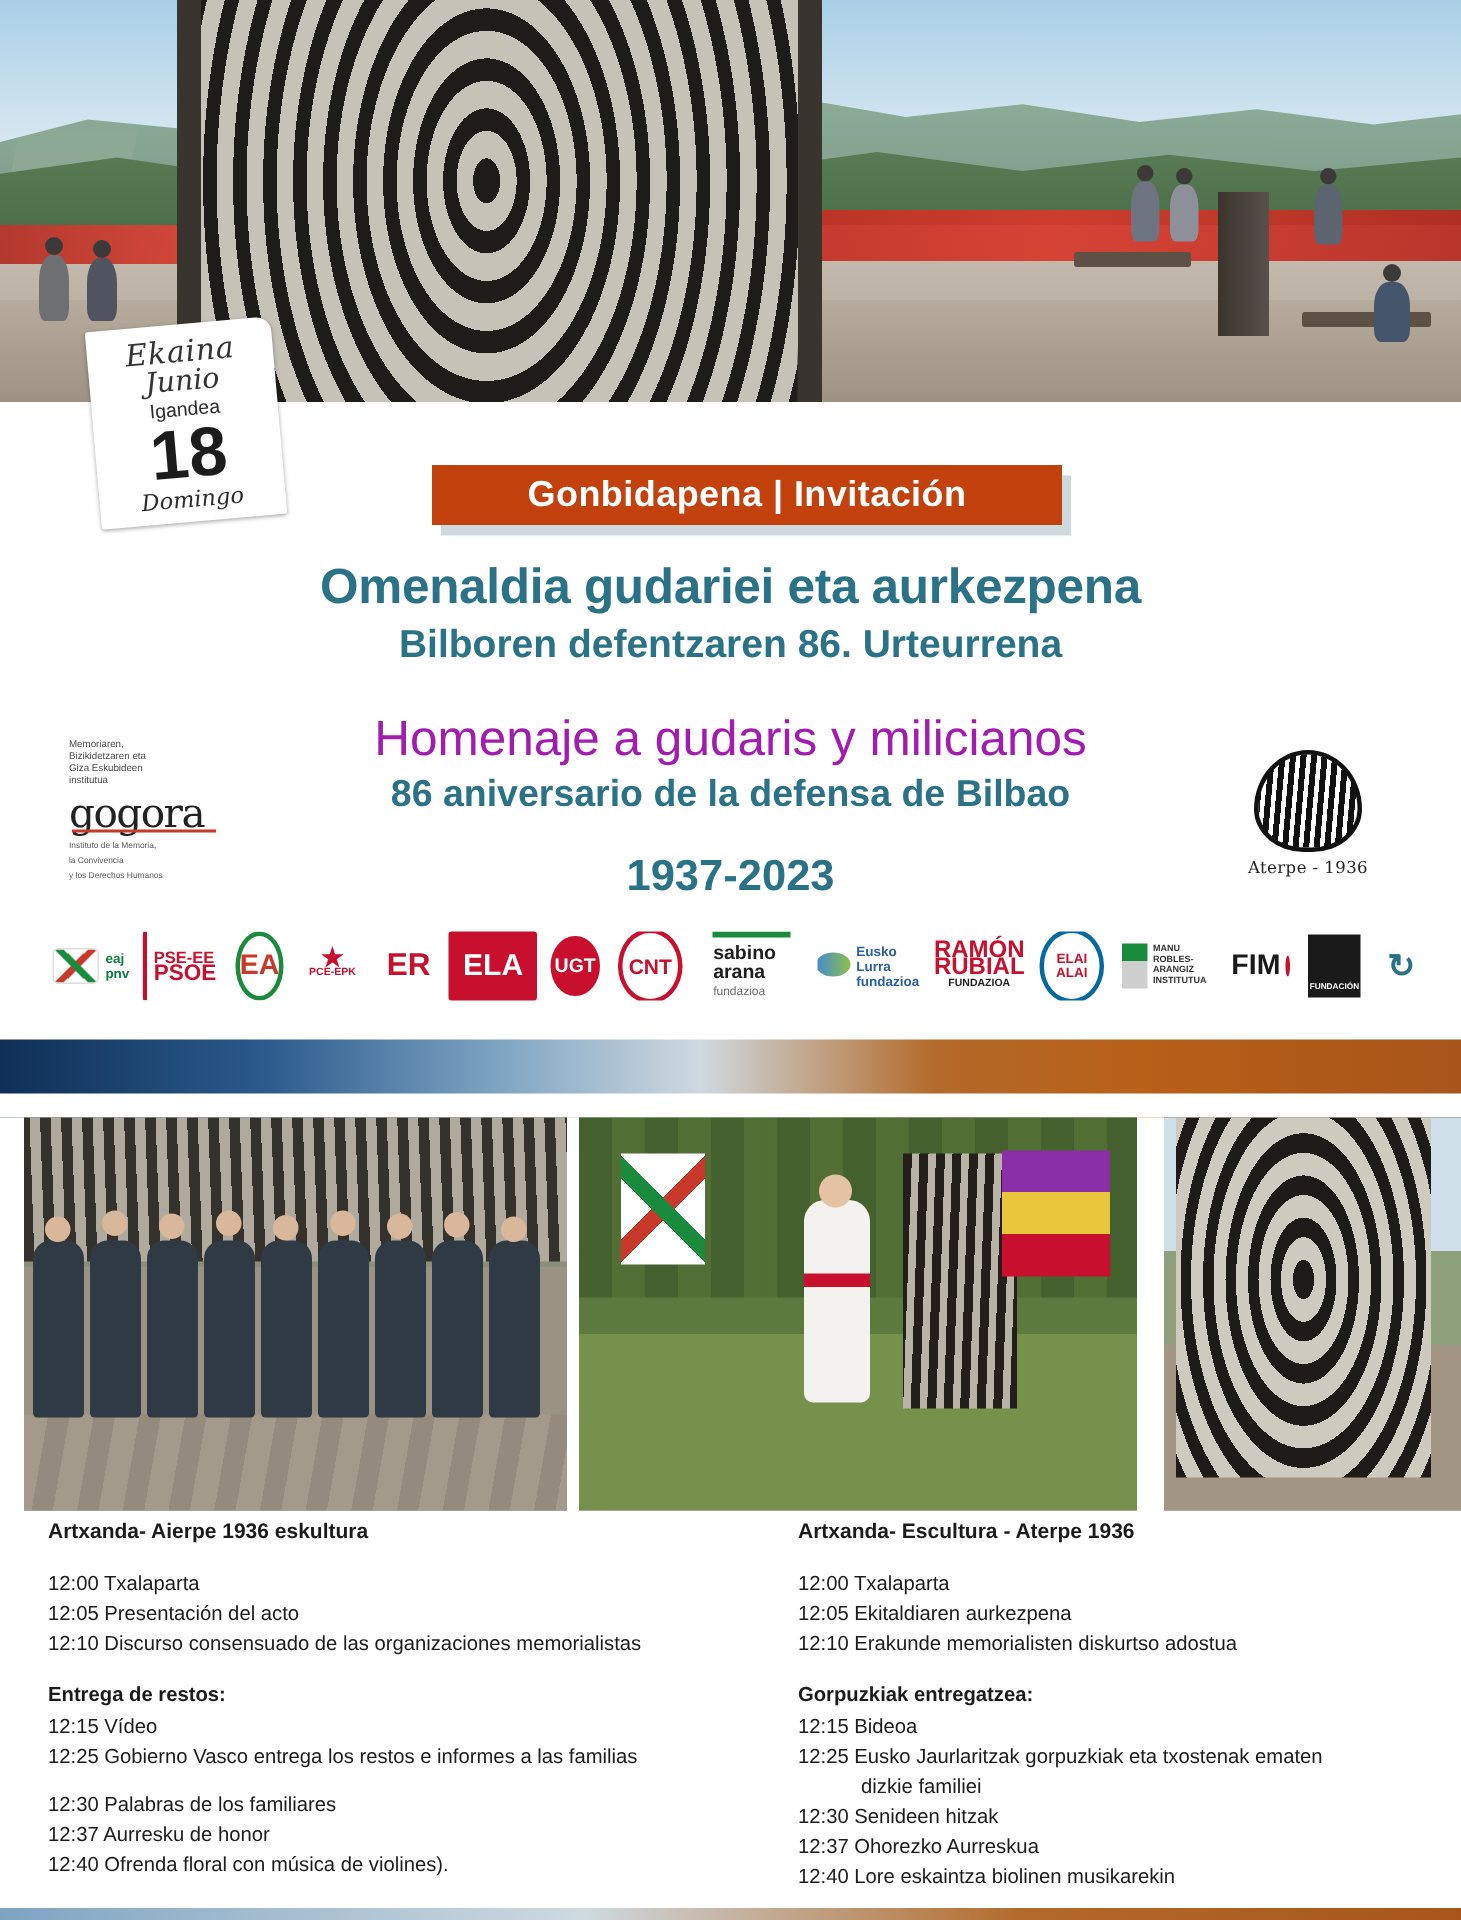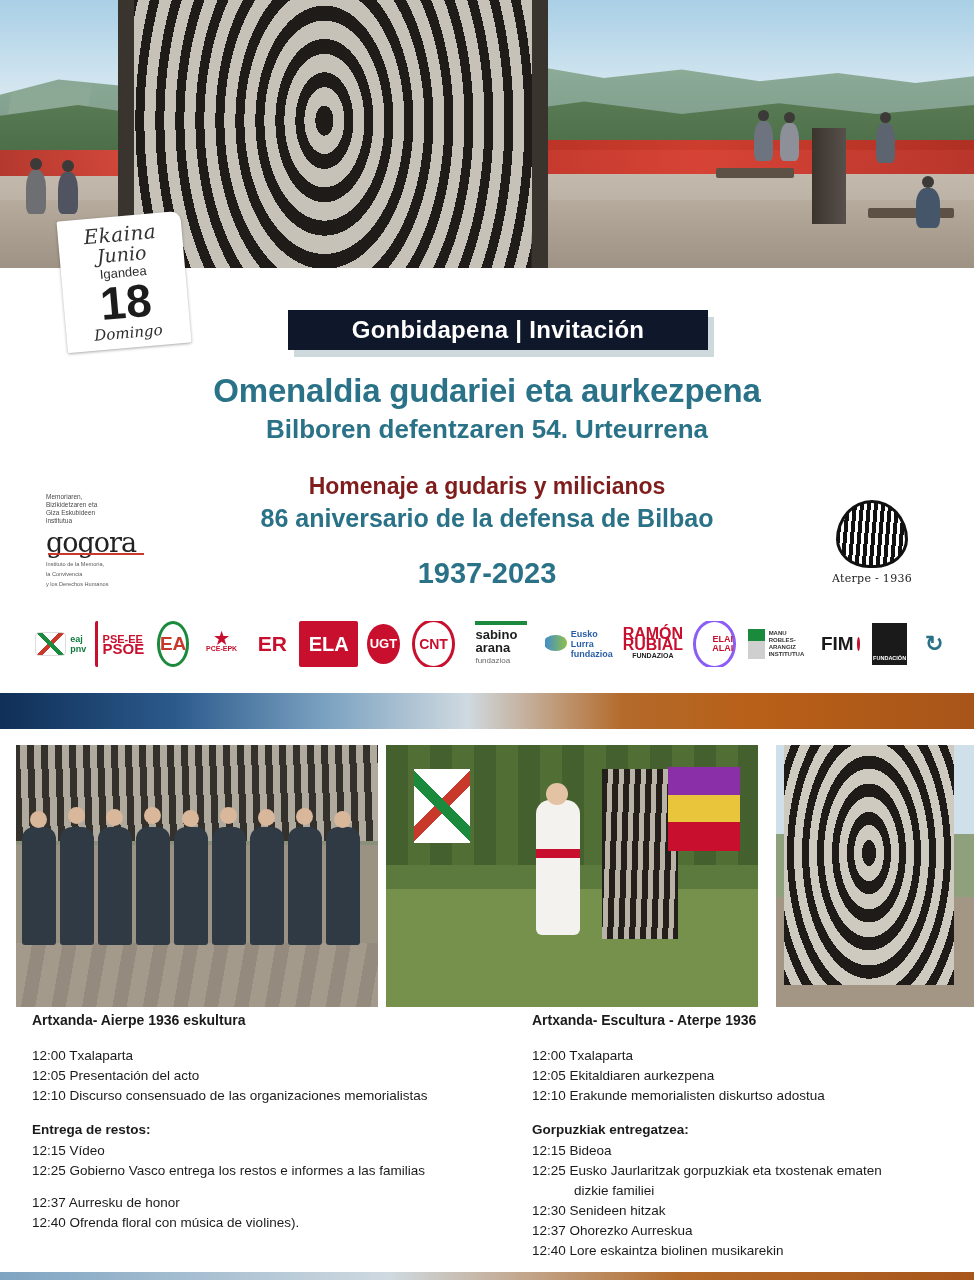--- a/index.html
+++ b/index.html
@@ -157,21 +157,21 @@
     font-size: 15px;
     color: #2b2b2b;
     margin-top: 1px;
   }
 
   
   .invite-banner {
     position: absolute;
     left: 278px; top: 42px;
     width: 420px; height: 40px;
-    background: #0f172a;
+    background: #c2410c;
     box-shadow: 6px 7px 0 0 #cdd9dd;
     display: flex;
     align-items: center;
     justify-content: center;
   }
   .invite-banner span {
     color: #ffffff;
     font-size: 24px;
     font-weight: bold;
     letter-spacing: .3px;
@@ -184,23 +184,23 @@
     font-weight: bold;
     letter-spacing: -.2px;
   }
   .t-eu-2 {
     color: #2a7287;
     font-size: 26px;
     font-weight: bold;
     margin-top: 4px;
   }
   .t-es-1 {
-    color: #7f1d1d;
-    font-size: 23px;
-    font-weight: bold;
+    color: #a21caf;
+    font-size: 33px;
+    font-weight: normal;
     margin-top: 28px;
   }
   .t-es-2 {
     color: #2a7287;
     font-size: 25px;
     font-weight: bold;
     margin-top: 4px;
   }
   .t-years {
     color: #2a7287;
@@ -312,22 +312,22 @@
   .lg-cnt .circ { width: 44px; height: 44px; border-radius: 50%; border: 3px solid #c8102e; color: #c8102e; display:flex;align-items:center;justify-content:center;font-size: 14px;}
   .lg-sabino { width: 94px; color: #1d1d1d; font-size: 13px; text-align: left; line-height: 13px; }
   .lg-sabino .bar { width: 52px; height: 4px; background: #1a8a3d; margin-bottom: 3px; }
   .lg-sabino .f { font-size: 8px; color: #6a6a6a; font-weight: normal; }
   .lg-eusko { width: 90px; color: #2a5fa5; font-size: 9px; text-align: left; line-height: 10px;}
   .lg-eusko .dot { width: 26px; height: 16px; border-radius: 50%;
     background: linear-gradient(90deg, #3f8bd0, #8fc04a); margin-bottom: 2px; }
   .lg-rubial { width: 78px; color: #1d1d1d; font-size: 11px; line-height: 11px; }
   .lg-rubial .top { color: #c8102e; font-size: 16px; }
   .lg-elaalai { width: 62px; }
-  .lg-elaalai .circ { width: 44px; height: 44px; border-radius: 50%; border: 3px solid #8b5cf6;
-    background: #fff; color: #c8102e; display:flex;align-items:center;justify-content:flex-end;font-size: 9px; line-height: 9px;}
+  .lg-elaalai .circ { width: 44px; height: 44px; border-radius: 50%; border: 3px solid #0369a1;
+    background: #fff; color: #c8102e; display:flex;align-items:center;justify-content:center;font-size: 9px; line-height: 9px;}
   .lg-robles { width: 84px; font-size: 6px; color: #333; text-align: left; line-height: 7px; display:flex; }
   .lg-robles .sq { width: 22px; height: 30px; background: linear-gradient(#1a8a3d 0 40%, #cfcfcf 40% 100%); margin-right: 4px; }
   .lg-fim { width: 56px; color: #1a1a1a; font-size: 19px; }
   .lg-fim .rd { width: 14px; height: 14px; background: #c8102e; border-radius: 50%; margin-left: 3px; }
   .lg-fse { width: 52px; }
   .lg-fse .sq { width: 38px; height: 40px; background: #1a1a1a; color: #fff; font-size: 5.5px; display:flex; align-items:flex-end; justify-content:center; padding-bottom:2px;}
   .lg-last { width: 44px; color: #2a7287; font-size: 22px; }
 
   
   .divider {
@@ -454,21 +454,21 @@
     <div class="t-num">18</div>
     <div class="t-domingo">Domingo</div>
   </div>
 
   <div class="invite-banner">
     <span>Gonbidapena | Invitación</span>
   </div>
 
   <div class="title-block">
     <div class="t-eu-1">Omenaldia gudariei eta aurkezpena</div>
-    <div class="t-eu-2">Bilboren defentzaren 54. Urteurrena</div>
+    <div class="t-eu-2">Bilboren defentzaren 86. Urteurrena</div>
     <div class="t-es-1">Homenaje a gudaris y milicianos</div>
     <div class="t-es-2">86 aniversario de la defensa de Bilbao</div>
     <div class="t-years">1937-2023</div>
   </div>
 
   <div class="gogora">
     <div class="small">Memoriaren,</div>
     <div class="small">Bizikidetzaren eta</div>
     <div class="small">Giza Eskubideen</div>
     <div class="small">institutua</div>
@@ -639,20 +639,21 @@
 
   <div class="col col-es">
     <h3>Artxanda- Aierpe 1936 eskultura</h3>
     <div class="row">12:00 Txalaparta</div>
     <div class="row">12:05 Presentación del acto</div>
     <div class="row">12:10 Discurso consensuado de las organizaciones memorialistas</div>
     <div class="sec-head">Entrega de restos:</div>
     <div class="row">12:15 Vídeo</div>
     <div class="row">12:25 Gobierno Vasco entrega los restos e informes a las familias</div>
     <div class="gap"></div>
+    <div class="row">12:30 Palabras de los familiares</div>
     <div class="row">12:37 Aurresku de honor</div>
     <div class="row">12:40 Ofrenda floral con música de violines).</div>
   </div>
 
   <div class="col col-eu">
     <h3>Artxanda- Escultura -  Aterpe 1936</h3>
     <div class="row">12:00 Txalaparta</div>
     <div class="row">12:05 Ekitaldiaren aurkezpena</div>
     <div class="row">12:10 Erakunde memorialisten diskurtso adostua</div>
     <div class="sec-head">Gorpuzkiak entregatzea:</div>

